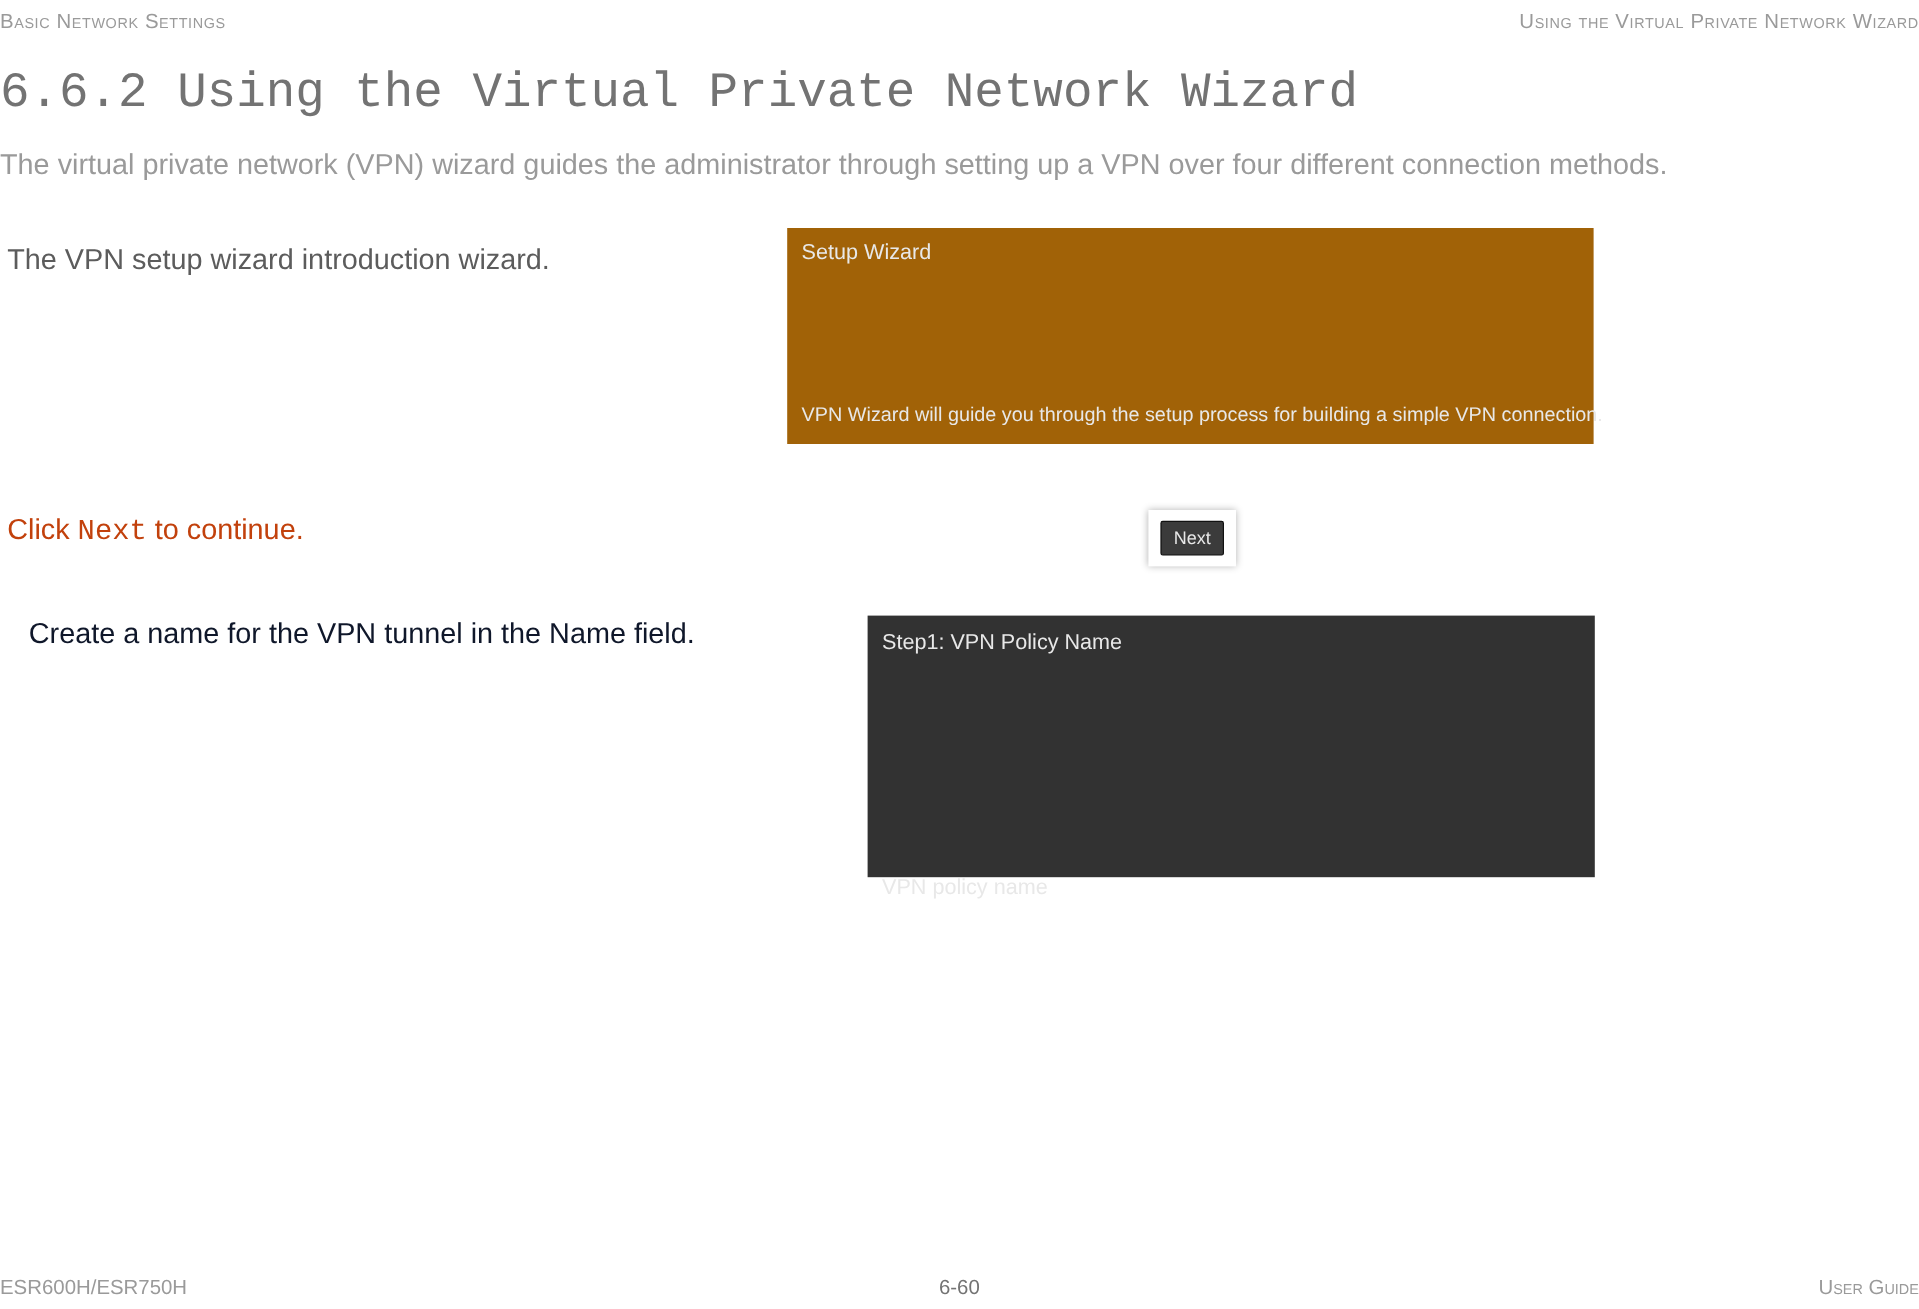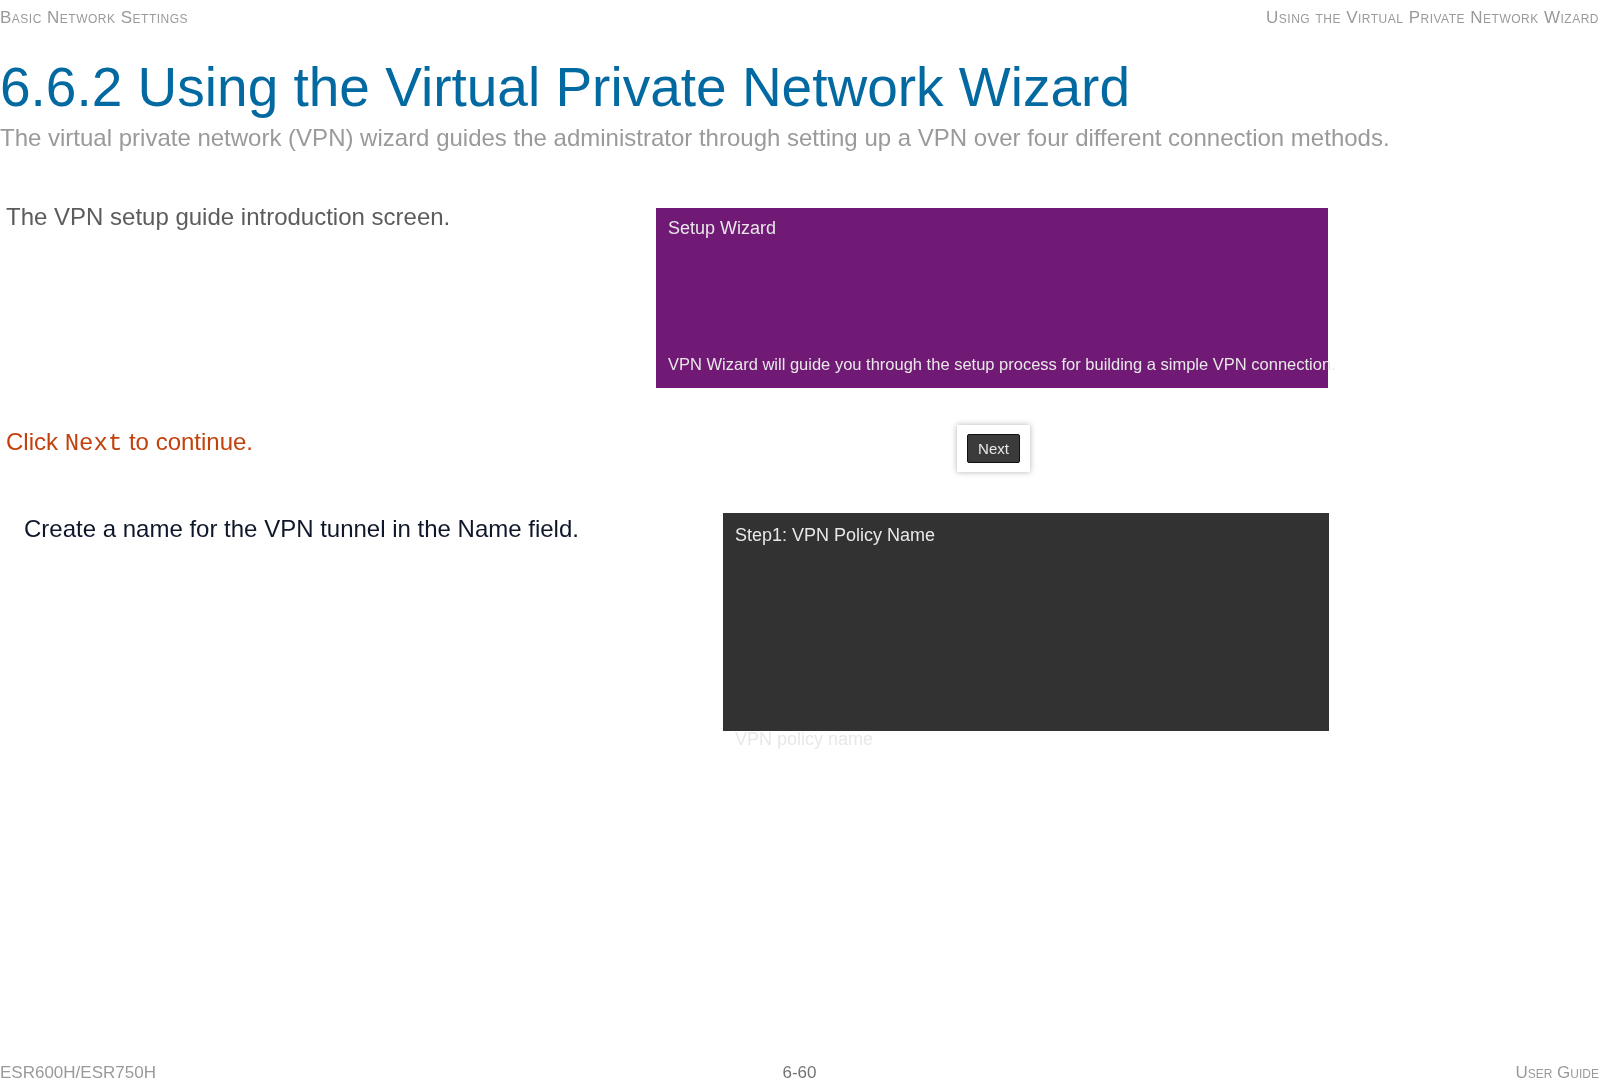--- a/index.html
+++ b/index.html
@@ -26,24 +26,24 @@
     right: 0;
     font-size: 17px;
     font-variant: small-caps;
     color: #9a9a9a;
     letter-spacing: 0.5px;
   }
   .section-title {
     position: absolute;
     top: 55px;
     left: 0;
-    font-size: 55px;
+    font-size: 41px;
     font-weight: normal;
-    color: #0369a1;
-    font-family: Liberation Sans, sans-serif;
+    color: #737373;
+    font-family: Liberation Mono, monospace;
   }
   .intro-text {
     position: absolute;
     top: 122px;
     left: 0;
     font-size: 24px;
     color: #9a9a9a;
     line-height: 1.35;
     width: 1580px;
   }
@@ -68,25 +68,25 @@
     top: 515px;
     left: 6px;
     font-size: 24px;
     color: #0f172a;
     margin-left: 18px;
   }
 
   
   .panel1 {
     position: absolute;
-    top: 208px;
+    top: 190px;
     left: 656px;
     width: 672px;
     height: 180px;
-    background: #701a75;
+    background: #a16207;
   }
   .panel1 .title {
     color: #e8e8e8;
     font-size: 18px;
     padding: 10px 12px;
   }
   .panel1 .desc {
     position: absolute;
     bottom: 14px;
     left: 12px;
@@ -200,21 +200,21 @@
 </head>
 <body>
 
 <div class="header-left">Basic Network Settings</div>
 <div class="header-right">Using the Virtual Private Network Wizard</div>
 
 <h1 class="section-title">6.6.2 Using the Virtual Private Network Wizard</h1>
 
 <p class="intro-text">The virtual private network (VPN) wizard guides the administrator through setting up a VPN over four different connection methods.</p>
 
-<p class="step1-text">The VPN setup guide introduction screen.</p>
+<p class="step1-text">The VPN setup wizard introduction wizard.</p>
 
 <div class="panel1">
   <div class="title">Setup Wizard</div>
   <div class="desc">VPN Wizard will guide you through the setup process for building a simple VPN connection.</div>
 </div>
 
 <p class="step2-text">
   <span>Click </span><span class="mono">Next</span><span> to continue.</span>
 </p>
 

